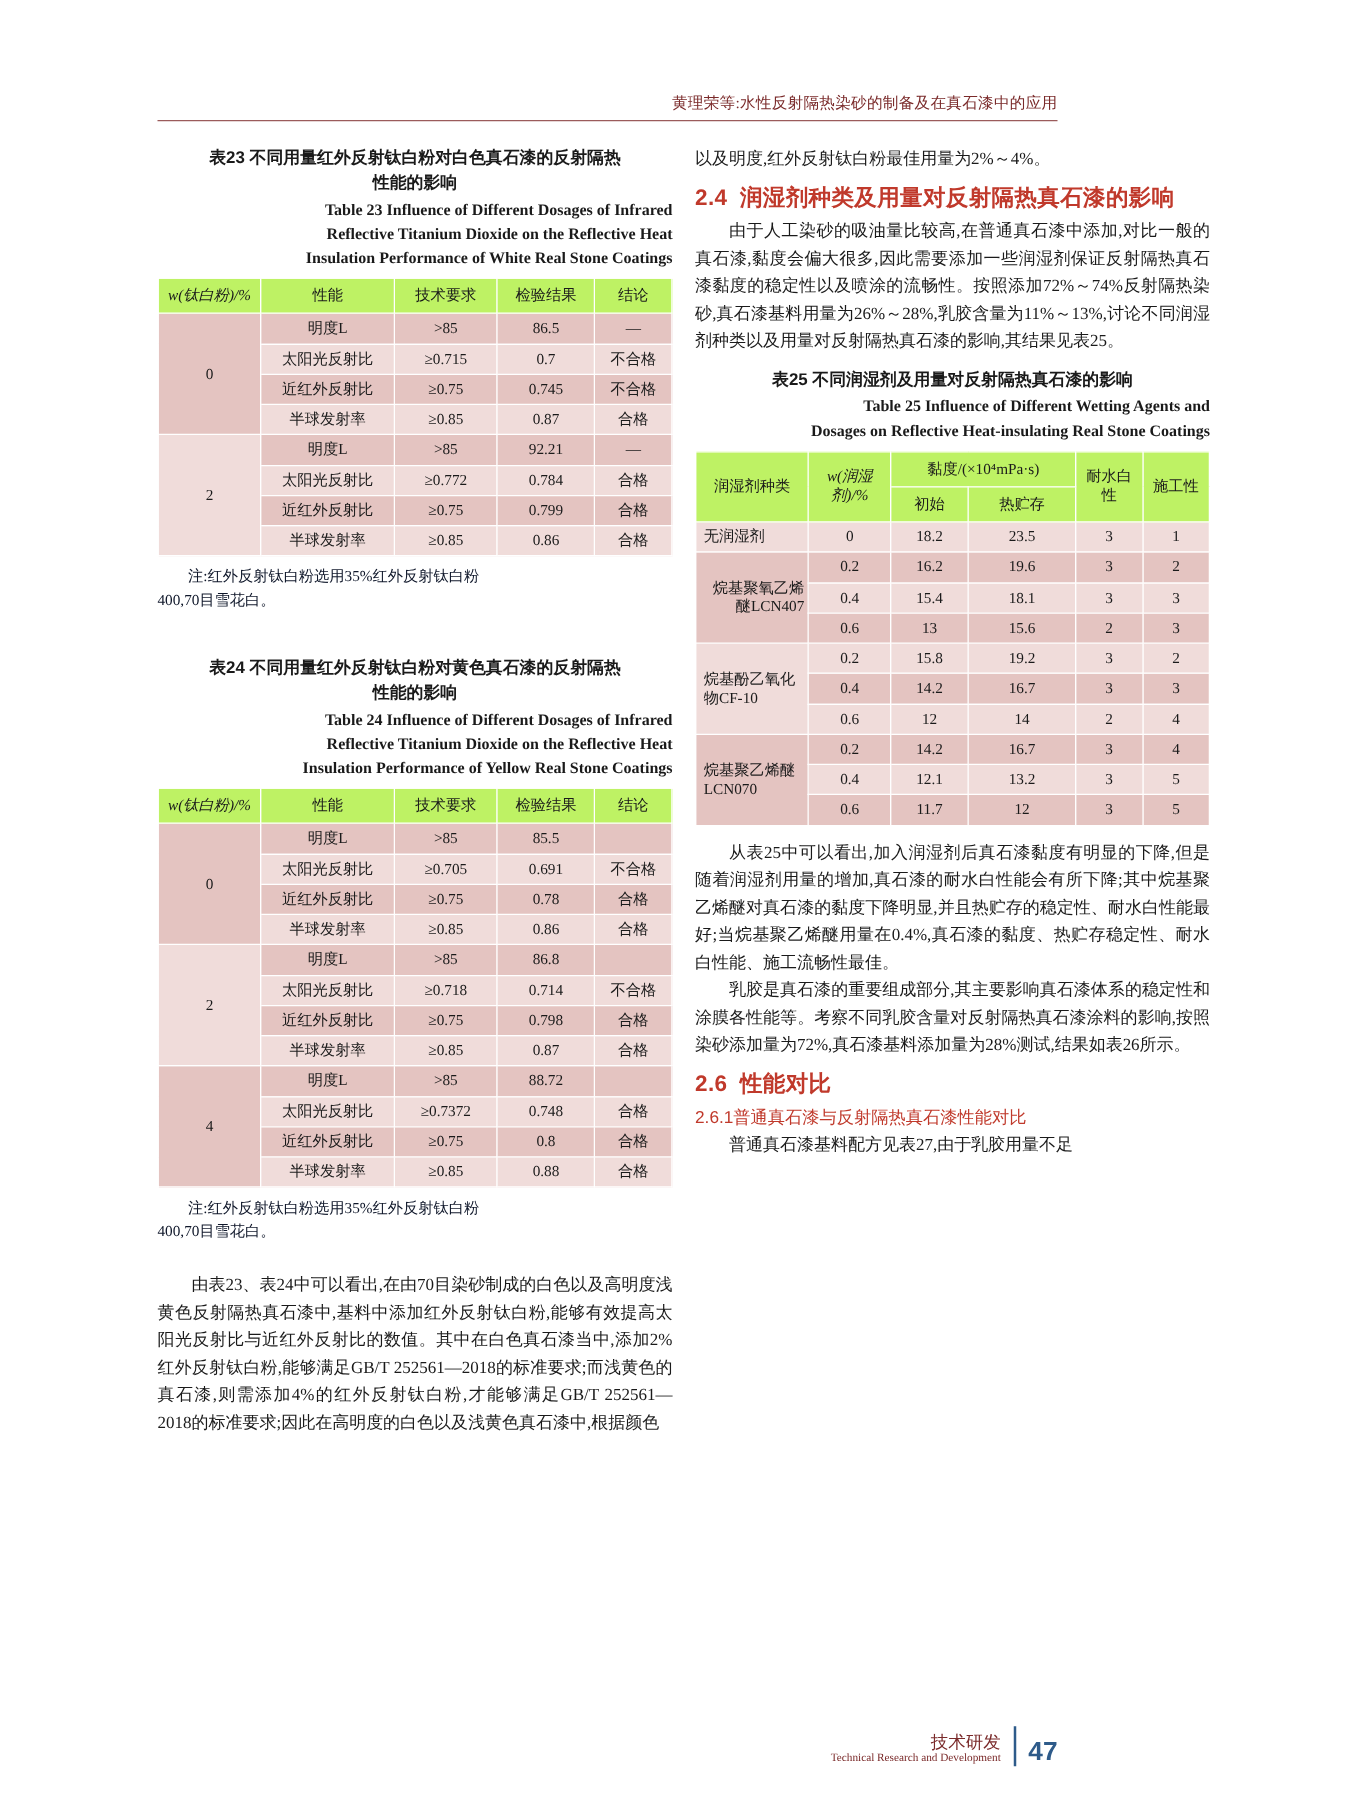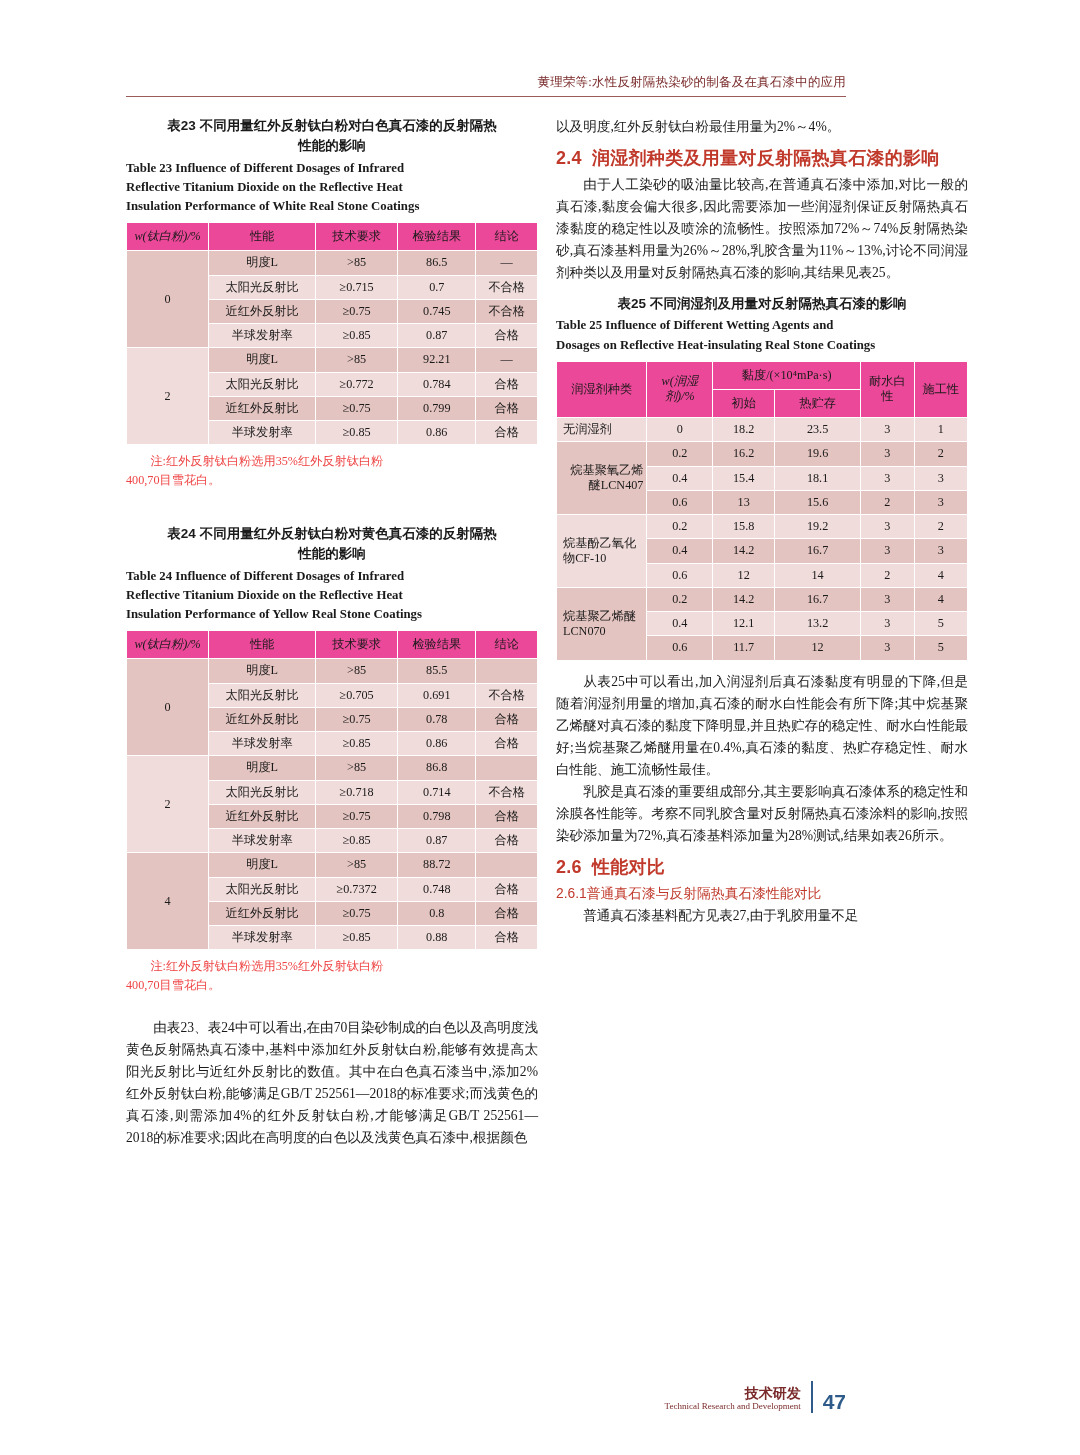--- a/index.html
+++ b/index.html
@@ -53,21 +53,21 @@
 
   .tbl-title-cn {
     text-align: center;
     font-size: 13.5px;
     font-weight: bold;
     line-height: 1.5;
     margin: 0 0 2px 0;
     font-family: "Liberation Sans", sans-serif;
   }
   .tbl-title-en {
-    text-align: left;
+    text-align: right;
     font-size: 12.8px;
     font-weight: bold;
     line-height: 1.5;
     margin: 2px 0 6px 0;
     font-family: "Liberation Serif", serif;
   }
 
   table.data {
     border-collapse: collapse;
     width: 100%;
@@ -75,32 +75,32 @@
     font-family: "Liberation Serif", serif;
   }
   table.data th, table.data td {
     border: 1px solid #ffffff;
     padding: 4px 3px;
     text-align: center;
     vertical-align: middle;
     line-height: 1.25;
   }
   table.data thead th {
-    background: #ec4899;
+    background: #bef264;
     font-weight: normal;
     font-size: 12.2px;
     padding: 6px 3px;
   }
   table.data tbody tr.odd td { background: #f0dcda; }
   table.data tbody tr.even td { background: #e4c4c1; }
   table.data td.grp { background: #e4c4c1; }
   table.data td.grp.alt { background: #f0dcda; }
 
   .tbl-note {
-    color: #ef4444;
+    color: #0f172a;
     font-size: 12.2px;
     line-height: 1.55;
     margin: 7px 0 0 0;
     font-family: "Liberation Serif", serif;
     text-indent: 2em;
   }
   .tbl-note span.cont { display: block; text-indent: 0; }
 
   p.body {
     font-size: 13.6px;
@@ -139,21 +139,21 @@
     bottom: 42px;
     right: 78px;
     display: flex;
     align-items: flex-end;
     gap: 10px;
   }
   .footer-txt { text-align: right; }
   .footer-cn {
     color: #7a2a2a;
     font-size: 14px;
-    font-weight: bold;
+    font-weight: normal;
     font-family: "Liberation Sans", sans-serif;
     line-height: 1.2;
   }
   .footer-en {
     color: #7a2a2a;
     font-size: 9px;
     font-family: "Liberation Serif", serif;
     line-height: 1.3;
   }
   .footer-bar {

